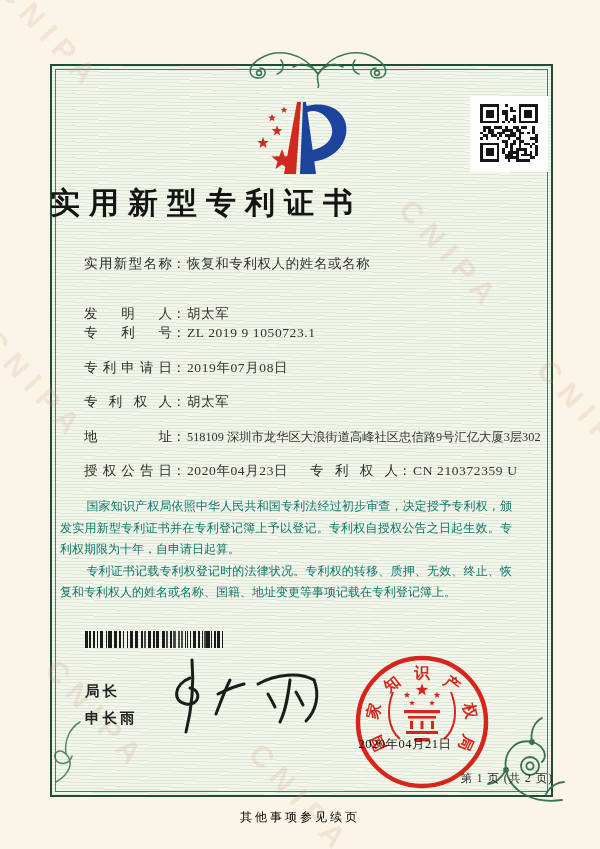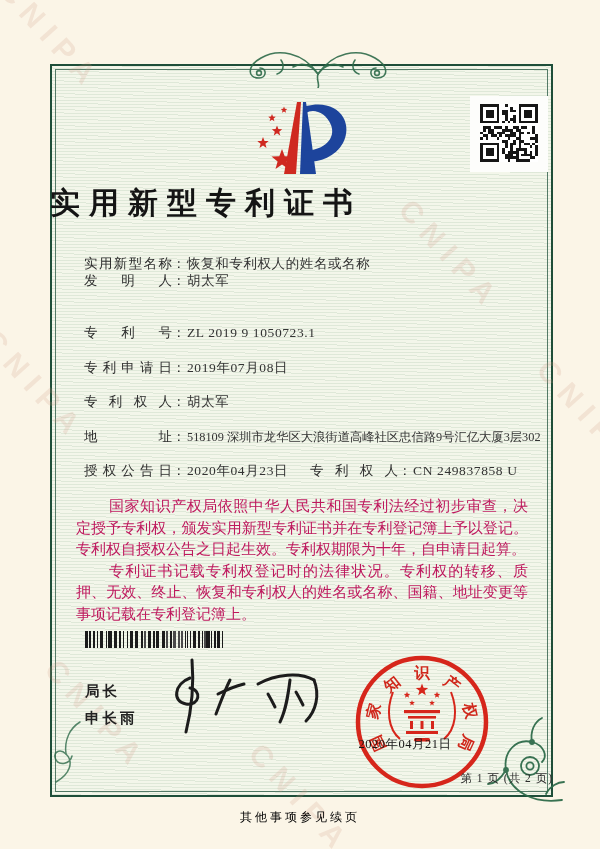--- a/index.html
+++ b/index.html
@@ -24,21 +24,21 @@
          letter-spacing:9px;color:#141414;}
   
   .frow{left:84px;height:20px;font-size:13.5px;white-space:nowrap;color:#2e2e2e;}
   .flabel{display:inline-block;width:88px;text-align:justify;text-align-last:justify;
           vertical-align:top;color:#2e2e2e;}
   .fcolon{display:inline-block;width:15px;}
   .fval{letter-spacing:0.6px;color:#333;}
   .fval-sm{font-size:12.3px;letter-spacing:0;}
   .fgroup2{margin-left:22px;}
   
-  .paras{left:76px;top:496px;width:452px;font-size:15px;line-height:21.5px;color:#be185d;text-align:justify;}
+  .paras{left:60px;top:496px;width:452px;font-size:12px;line-height:21.5px;color:#0f766e;text-align:justify;}
   .paras p{margin:0;text-indent:2.2em;}
   
   .barcode{left:85px;top:631px;width:162px;height:17px;display:flex;align-items:stretch;}
   .barcode i{display:block;background:#1b1b1b;}
   
   .sig-title{left:85px;top:682px;font:600 14.5px "Liberation Sans",sans-serif;letter-spacing:3px;color:#222;}
   .sig-name{left:85px;top:709px;font:600 14.5px "Liberation Sans",sans-serif;letter-spacing:3px;color:#222;}
   .signature{left:162px;top:650px;}
   
   .seal{left:352px;top:652px;width:140px;height:140px;}
@@ -556,37 +556,37 @@
       <div></div>
       <div></div>
       <div></div>
     </div>
 
   <div class="z2 title">实用新型专利证书</div>
 
   <div class="z2 frow" style="top:255px;">
     <span class="flabel">实用新型名称</span><span class="fcolon">：</span><span class="fval">恢复和专利权人的姓名或名称</span>
   </div>
-  <div class="z2 frow" style="top:272px;">
+  <div class="z2 frow" style="top:305px;">
     <span class="flabel">发明人</span><span class="fcolon">：</span><span class="fval">胡太军</span>
   </div>
   <div class="z2 frow" style="top:324px;">
     <span class="flabel">专利号</span><span class="fcolon">：</span><span class="fval">ZL 2019 9 1050723.1</span>
   </div>
   <div class="z2 frow" style="top:359px;">
     <span class="flabel">专利申请日</span><span class="fcolon">：</span><span class="fval">2019年07月08日</span>
   </div>
   <div class="z2 frow" style="top:393px;">
     <span class="flabel">专利权人</span><span class="fcolon">：</span><span class="fval">胡太军</span>
   </div>
   <div class="z2 frow" style="top:428px;">
     <span class="flabel">地址</span><span class="fcolon">：</span><span class="fval fval-sm">518109 深圳市龙华区大浪街道高峰社区忠信路9号汇亿大厦3层302</span>
   </div>
   <div class="z2 frow" style="top:462px;">
-    <span class="flabel">授权公告日</span><span class="fcolon">：</span><span class="fval">2020年04月23日</span><span class="fgroup2"><span class="flabel">专利权人</span><span class="fcolon">：</span><span class="fval">CN 249837858 U</span></span>
+    <span class="flabel">授权公告日</span><span class="fcolon">：</span><span class="fval">2020年04月23日</span><span class="fgroup2"><span class="flabel">专利权人</span><span class="fcolon">：</span><span class="fval">CN 210372359 U</span></span>
   </div>
 
   <div class="z2 paras">
     <p>国家知识产权局依照中华人民共和国专利法经过初步审查，决定授予专利权，颁发实用新型专利证书并在专利登记簿上予以登记。专利权自授权公告之日起生效。专利权期限为十年，自申请日起算。</p>
     <p>专利证书记载专利权登记时的法律状况。专利权的转移、质押、无效、终止、恢复和专利权人的姓名或名称、国籍、地址变更等事项记载在专利登记簿上。</p>
   </div>
 
   <div class="z2 barcode">
       <i style="width: 3.3px; margin-right: 1.1px;"></i>
       <i style="width: 1.9px; margin-right: 2.1px;"></i>

